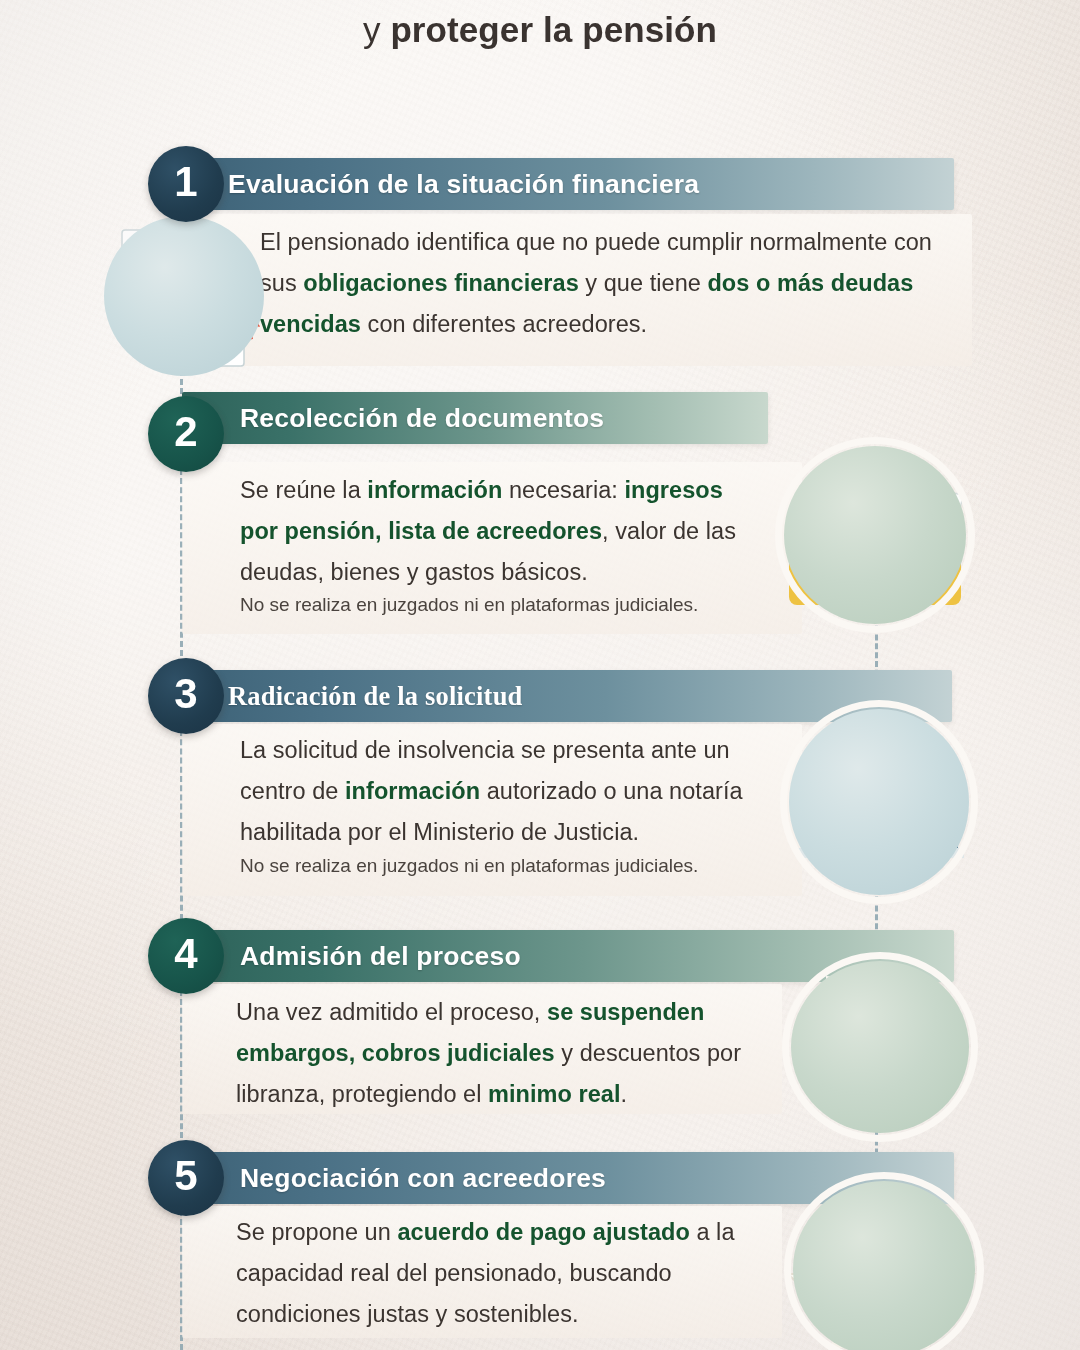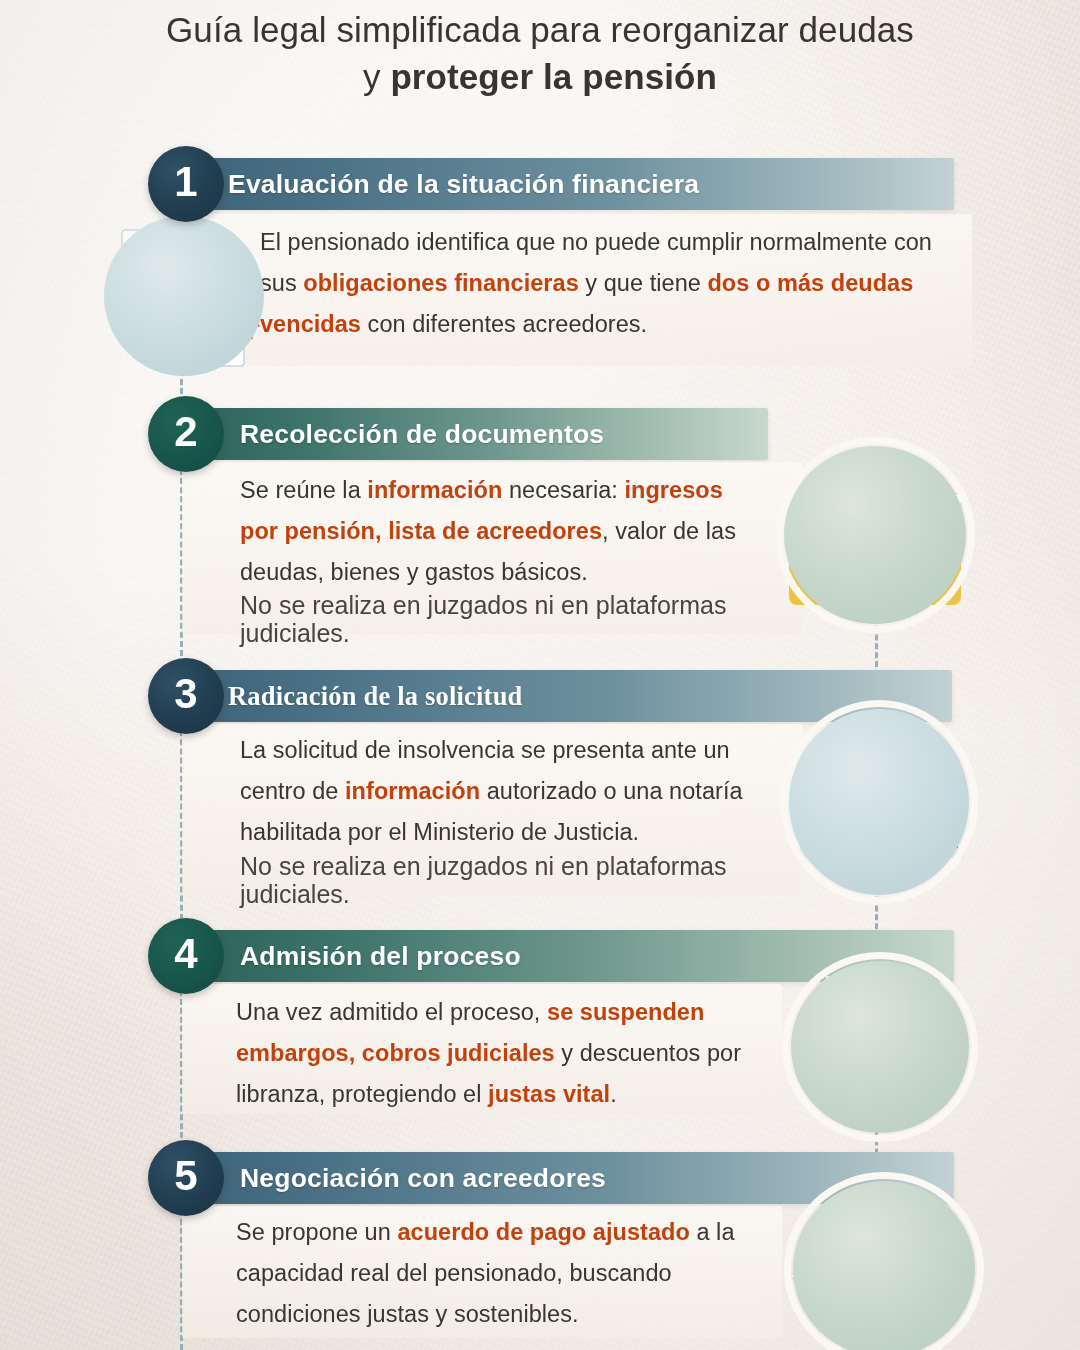--- a/index.html
+++ b/index.html
@@ -75,24 +75,24 @@
 
   .bodypanel{
     position:absolute;
     background:linear-gradient(180deg, rgba(252,249,245,.82) 0%, rgba(245,238,231,.72) 100%);
     border-radius:2px;
   }
   .bodytext{
     position:absolute;color:#3b3430;
     font-size:23.5px;line-height:41px;letter-spacing:.05px;
   }
-  .bodytext b{font-weight:700;color:#c2410c;}
+  .bodytext b{font-weight:700;color:#14532d;}
   .notetext{
     position:absolute;color:#4a433e;
-    font-size:25px;line-height:28px;
+    font-size:19px;line-height:28px;
   }
 
   
   .iconwrap{position:absolute;z-index:5;}
   .circle{
     position:absolute;border-radius:50%;
   }
   .c-blue{
     background:radial-gradient(circle at 38% 32%, #dfe9ea 0%, #cbdde0 48%, #b9d0d5 100%);
   }
@@ -104,21 +104,20 @@
     border:7px solid #fbf8f4;
   }
   svg{display:block;overflow:visible;}
 </style>
 </head>
 <body>
 
 <div class="paper"></div>
 
 <div class="title">
-  <span class="l1">Guía legal simplificada para reorganizar deudas</span>
   <span class="l2">
     <span class="light">y </span><span class="bold">proteger la pensión</span>
   </span>
 </div>
 
 <div class="dash" style="left:180px;top:352px;height:60px;"></div>
 <div class="dash" style="left:180px;top:460px;height:205px;"></div>
 <div class="dash" style="left:180px;top:730px;height:190px;"></div>
 <div class="dash" style="left:180px;top:990px;height:148px;"></div>
 <div class="dash" style="left:180px;top:1210px;height:140px;"></div>
@@ -223,21 +222,21 @@
 
       <path d="M24 76 h58 l12 12 h76 a6 6 0 0 1 6 6 v62 a8 8 0 0 1 -8 8 h-136 a8 8 0 0 1 -8 -8 v-72 a8 8 0 0 1 8 -8 z" fill="#d9a326"></path>
 
       <path d="M20 92 h160 a6 6 0 0 1 6 6 v62 a8 8 0 0 1 -8 8 h-156 a8 8 0 0 1 -8 -8 v-62 a6 6 0 0 1 6 -6 z" fill="#eec242"></path>
       <path d="M20 92 h160 a6 6 0 0 1 6 6 v8 h-172 v-8 a6 6 0 0 1 6 -6 z" fill="#f0ca55" opacity=".6"></path>
 
       <rect x="120" y="112" width="52" height="20" rx="4" fill="#d4a227"></rect>
       <rect x="116" y="122" width="56" height="12" rx="4" fill="#caa02b"></rect>
     </svg>
   </div>
-  <div class="headerbar bar-green" style="left:182px;top:408px;width:586px;">
+  <div class="headerbar bar-green" style="left:182px;top:392px;width:586px;">
     <span class="htext" style="margin-left:58px;">Recolección de documentos</span>
   </div>
   <div class="badge badge-teal" style="left:148px;top:396px;">
     <span>2</span>
   </div>
   <div class="bodypanel" style="left:182px;top:462px;width:620px;height:172px;"></div>
   <div class="bodytext" style="left:240px;top:470px;width:520px;">Se reúne la <b>información</b> necesaria: <b>ingresos por pensión, lista de acreedores</b>, valor de las deudas, bienes y gastos básicos.</div>
   <div class="notetext" style="left:240px;top:591px;width:600px;">No se realiza en juzgados ni en plataformas judiciales.</div>
 </div>
 
@@ -321,21 +320,21 @@
       <path d="M70 92 l18 18 36 -36" fill="none" stroke="#ffffff" stroke-width="15" stroke-linecap="round" stroke-linejoin="round"></path>
     </svg>
   </div>
   <div class="headerbar bar-green" style="left:182px;top:930px;width:772px;">
     <span class="htext" style="margin-left:58px;">Admisión del proceso</span>
   </div>
   <div class="badge badge-teal" style="left:148px;top:918px;">
     <span>4</span>
   </div>
   <div class="bodypanel" style="left:182px;top:984px;width:600px;height:130px;"></div>
-  <div class="bodytext" style="left:236px;top:992px;width:510px;">Una vez admitido el proceso, <b>se suspenden embargos, cobros judiciales</b> y descuentos por libranza, protegiendo el <b>justas vital</b>.</div>
+  <div class="bodytext" style="left:236px;top:992px;width:510px;">Una vez admitido el proceso, <b>se suspenden embargos, cobros judiciales</b> y descuentos por libranza, protegiendo el <b>minimo real</b>.</div>
 </div>
 
 <div class="step">
   <div class="iconwrap" style="left:784px;top:1172px;width:198px;height:178px;">
     <div class="ring" style="left:0;top:0;width:186px;height:180px;"></div>
     <div class="circle c-green" style="left:9px;top:9px;width:182px;height:176px;"></div>
     <svg width="198" height="178" viewBox="0 0 198 178">
 
       <circle cx="97" cy="28" r="13" fill="#1f3b52"></circle>
       <rect x="91" y="34" width="12" height="18" fill="#1f3b52"></rect>

